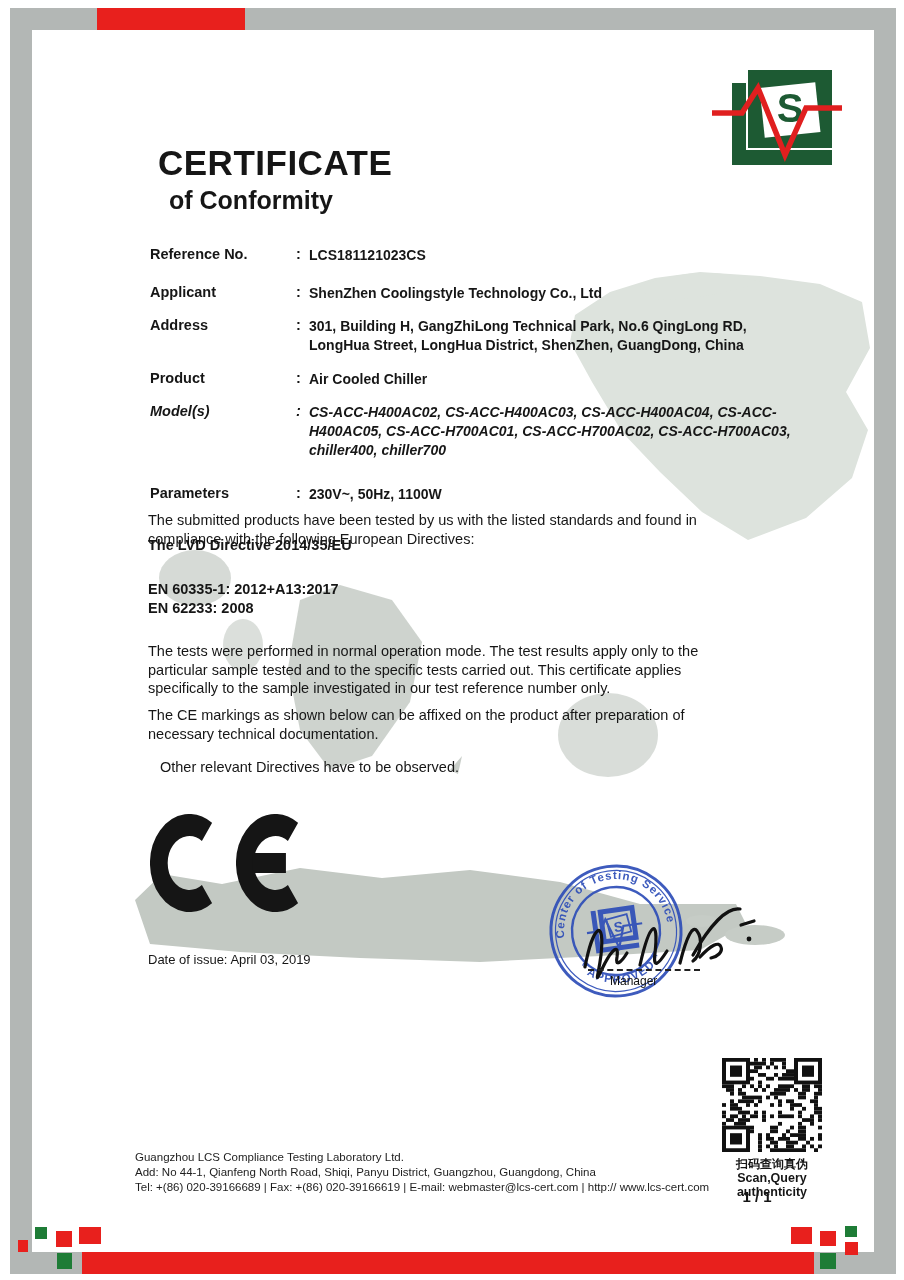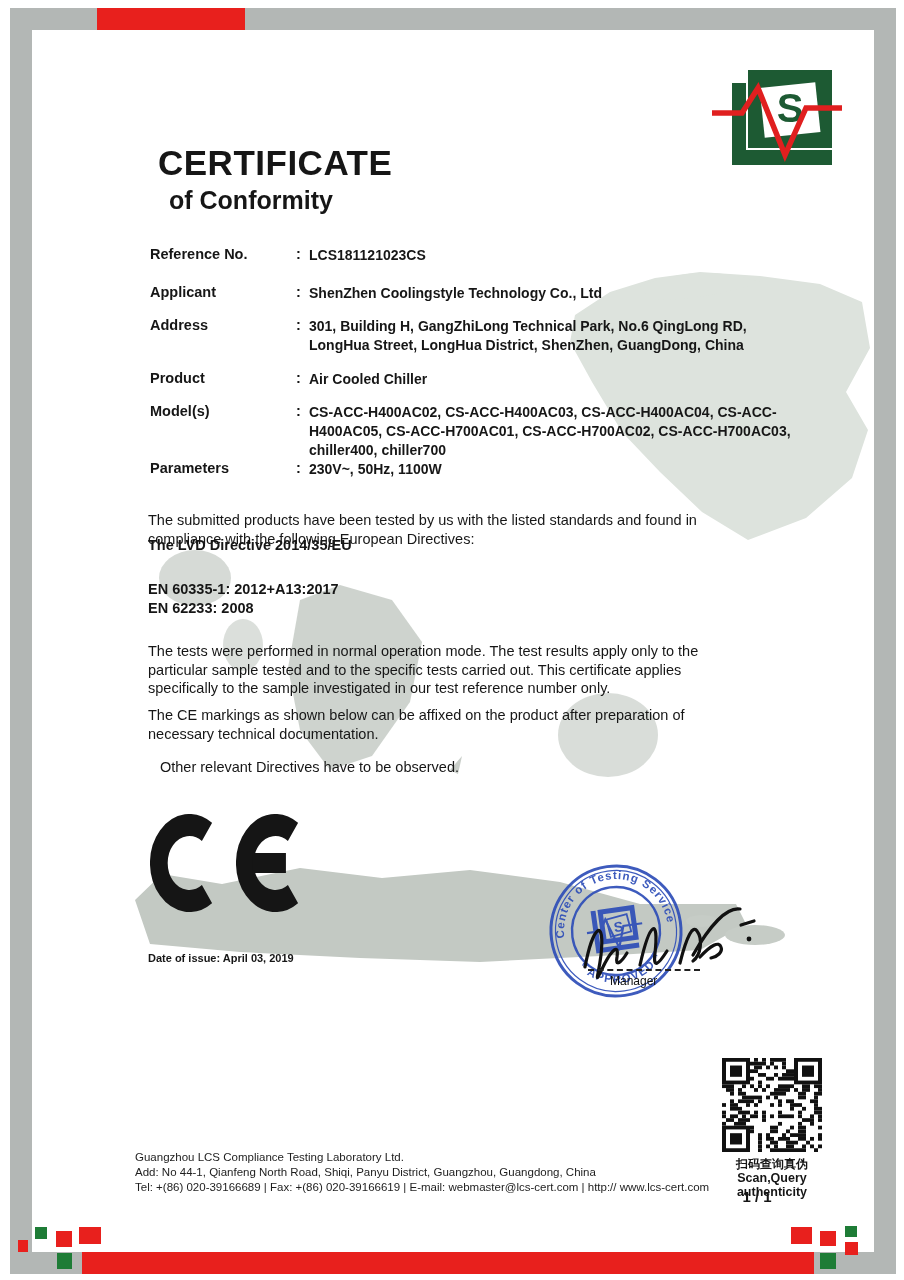--- a/index.html
+++ b/index.html
@@ -18,29 +18,29 @@
   #map{position:absolute;left:0;top:0;z-index:1;}
   
   .txt{position:absolute;z-index:3;}
   .title{left:158px;top:143px;font-size:35px;font-weight:700;letter-spacing:.5px;}
   .subtitle{left:169px;top:186px;font-size:25px;font-weight:700;}
   .fields{left:150px;top:246px;width:660px;}
   .frow{display:flex;align-items:flex-start;}
   .flabel{width:146px;font-size:14.5px;font-weight:700;flex:none;}
   .fcolon{width:13px;font-size:14.5px;font-weight:700;flex:none;}
   .fvalue{width:500px;font-size:14px;line-height:19px;font-weight:700;}
-  .mb19{margin-bottom:19px;} .mb14{margin-bottom:14px;} .mb15{margin-bottom:15px;} .mb25{}
+  .mb19{margin-bottom:19px;} .mb14{margin-bottom:14px;} .mb15{margin-bottom:15px;} .mb25{margin-bottom:25px;font-style:italic;}
   .para{width:592px;font-size:14.5px;line-height:18.5px;}
   .p-intro{left:148px;top:511px;}
   .p-directive{left:148px;top:536px;font-weight:700;}
   .p-standards{left:148px;top:580px;font-weight:700;}
   .p-tests{left:148px;top:642px;}
   .p-cenote{left:148px;top:706px;}
   .p-other{left:148px;top:758px;margin-left:12px;}
-  .date{left:148px;top:952px;font-size:11px;font-weight:700;}
+  .date{left:148px;top:952px;font-size:13px;font-weight:400;}
   .ce{position:absolute;left:150px;top:814px;z-index:3;display:flex;gap:24px;}
   
   #stamp{position:absolute;left:541px;top:856px;z-index:3;transform:rotate(-8deg);opacity:.92;}
   #sig{position:absolute;left:555px;top:895px;z-index:4;}
   .sig-line{position:absolute;left:588px;top:969px;width:112px;border-top:2px dashed #222;z-index:4;}
   .manager{left:610px;top:974px;font-size:12px;color:#111;z-index:4;}
   
   .foot{left:135px;font-size:11.5px;line-height:13px;color:#1d1d1d;white-space:nowrap;}
   .f1{top:1151px;} .f2{top:1166px;} .f3{top:1181px;}
   .qr-wrap{position:absolute;left:722px;top:1058px;z-index:3;}

